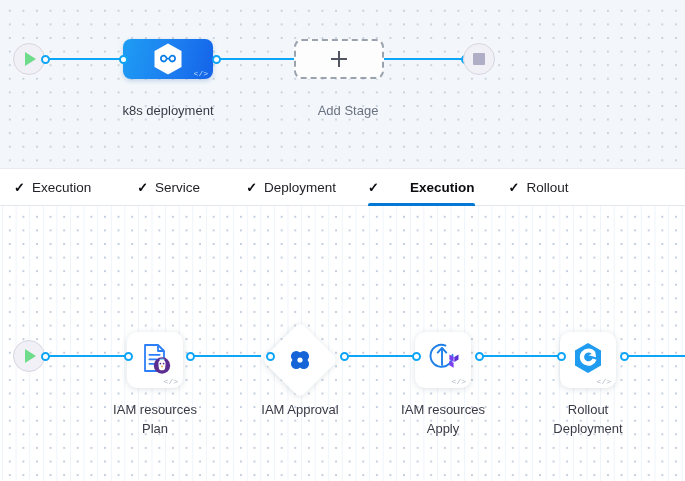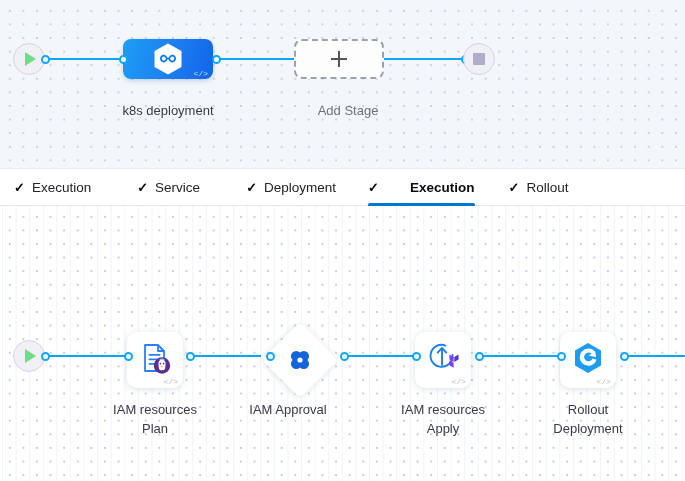--- a/index.html
+++ b/index.html
@@ -341,21 +341,21 @@
         <path d="M16 2.5 L22.2 8.7 A8.8 8.8 0 0 0 16 2.5 Z" fill="none"></path>
         <path d="M16 16 m-7.5 -7.5 a5.3 5.3 0 1 1 7.5 7.5 a5.3 5.3 0 1 1 -7.5 -7.5 z" fill="#1565d8"></path>
         <path d="M16 16 m7.5 -7.5 a5.3 5.3 0 1 0 -7.5 7.5 a5.3 5.3 0 1 0 7.5 -7.5 z" fill="#1565d8"></path>
         <path d="M16 16 m-7.5 7.5 a5.3 5.3 0 1 0 7.5 -7.5 a5.3 5.3 0 1 0 -7.5 7.5 z" fill="#1565d8"></path>
         <path d="M16 16 m7.5 7.5 a5.3 5.3 0 1 1 -7.5 -7.5 a5.3 5.3 0 1 1 7.5 7.5 z" fill="#1565d8"></path>
         <circle cx="16" cy="16" r="2.6" fill="#ffffff"></circle>
       </svg>
     </div>
     <div class="port" style="left:266px; top:145.5px;"></div>
     <div class="port" style="left:340px; top:145.5px;"></div>
-    <div class="node-caption" style="left:218px; top:194px; width:140px;text-align:center;">
+    <div class="node-caption" style="left:230px; top:194px; width:140px;text-align:center;">
       <div>IAM Approval</div>
     </div>
 
     <div class="step-node" style="left:415px; top:126px;">
       <span>
         <svg width="36" height="34" viewBox="0 0 36 34">
           <path d="M27.5 14 A11 11 0 1 1 20.5 4.6" fill="none" stroke="#1f7fe8" stroke-width="1.9" stroke-linecap="round"></path>
           <path d="M17 24 V7.5" fill="none" stroke="#1f7fe8" stroke-width="1.9" stroke-linecap="round"></path>
           <path d="M12.7 11.6 L17 6.9 L21.3 11.6" fill="none" stroke="#1f7fe8" stroke-width="1.9" stroke-linecap="round" stroke-linejoin="round"></path>
           <path d="M24.4 13.6 l4.2 2.4 v4.9 l-4.2 -2.4 z" fill="#7b3ff2"></path>

